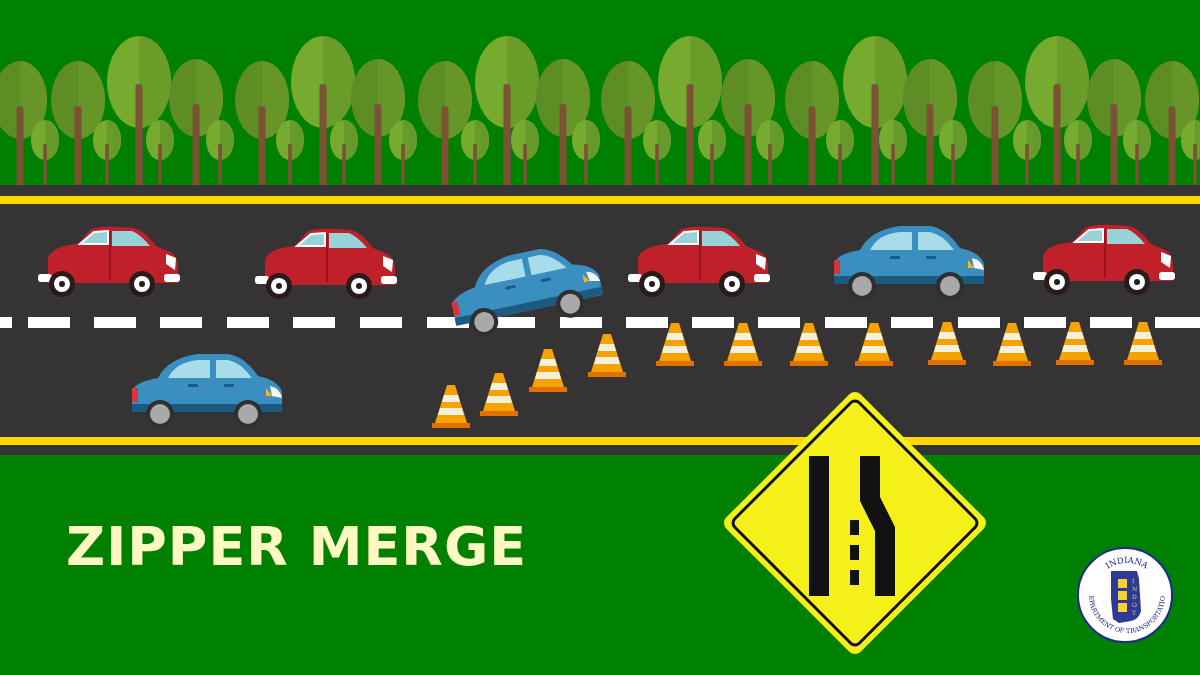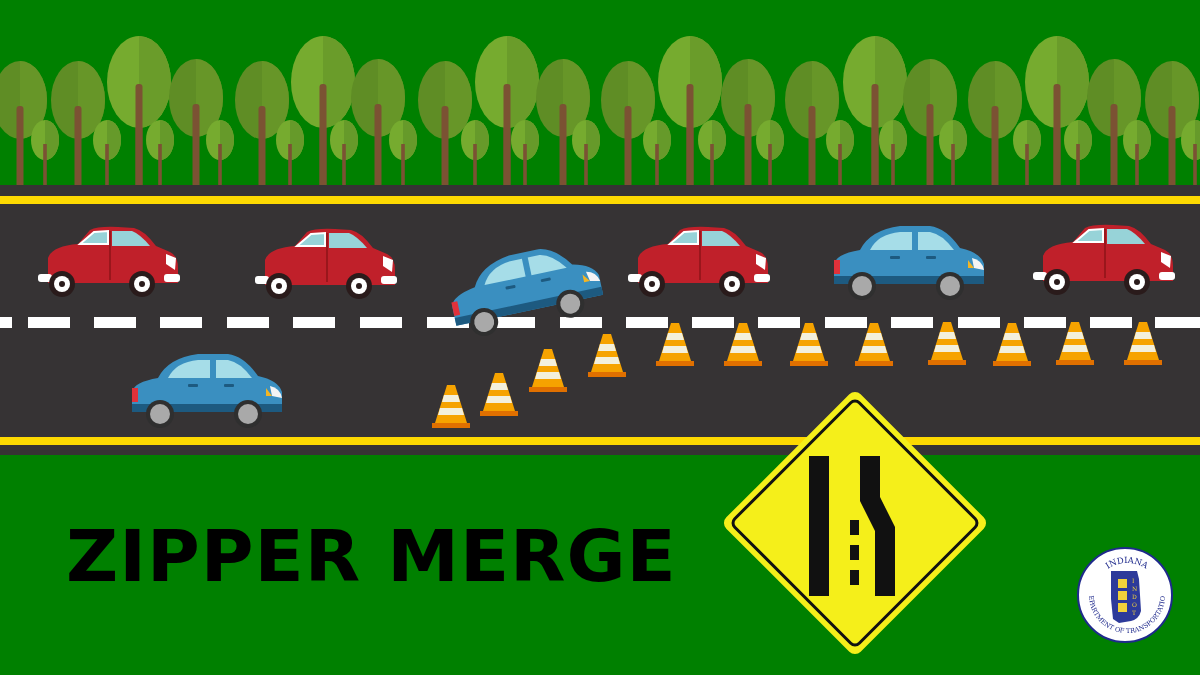--- a/index.html
+++ b/index.html
@@ -1,21 +1,21 @@
 <!DOCTYPE html>
 <html><head>
 <meta charset="utf-8">
 <style>
   html, body { margin: 0; padding: 0; background: #008000; }
   #stage { position: relative; width: 1200px; height: 675px; overflow: hidden; background: #008000; }
   svg { position: absolute; left: 0; top: 0; }
   .title {
     position: absolute; left: 66px; top: 520px;
     font-family: "DejaVu Sans", sans-serif; font-weight: bold;
-    font-size: 72px; color: #000000; letter-spacing: 1px; line-height: 1;
+    font-size: 54px; color: #fef9c3; letter-spacing: 1px; line-height: 1;
     white-space: nowrap;
   }
   .seal {
     position: absolute; left: 1077px; top: 547px; width: 96px; height: 96px;
     border-radius: 50%; background: #ffffff; border: 2px solid #1f2a8c;
     box-sizing: border-box;
   }
   .seal svg { position: absolute; left: 0; top: 0; }
 </style>
 </head>

